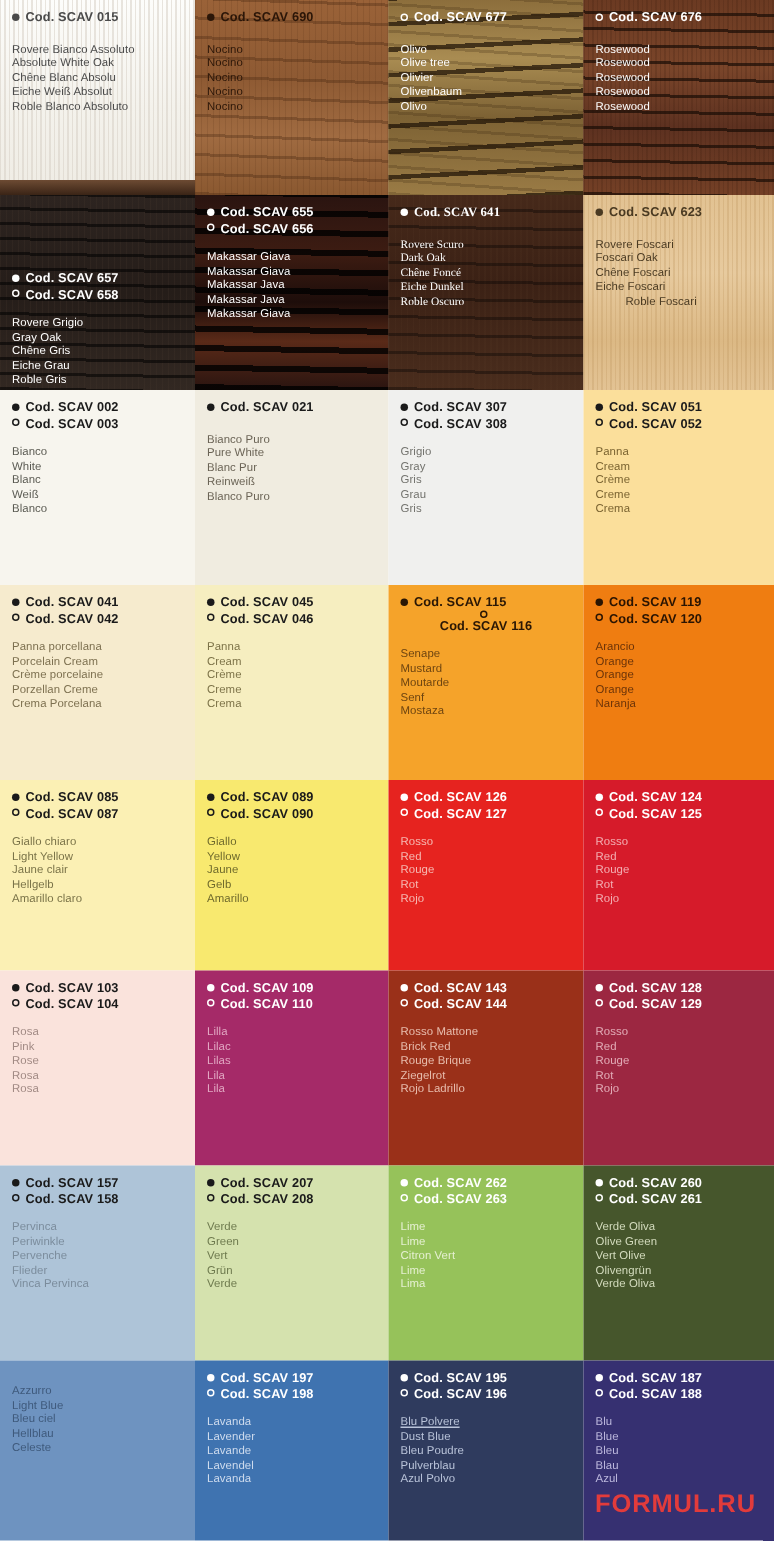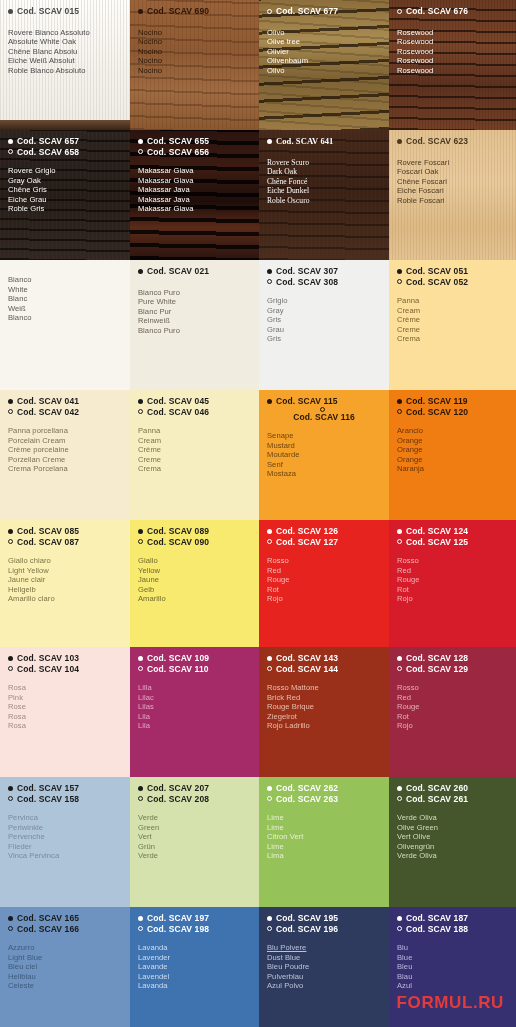--- a/index.html
+++ b/index.html
@@ -112,21 +112,21 @@
       <div class="names">
         <div class="nm" style="color: rgb(255, 255, 255);">Rosewood</div>
         <div class="nm" style="color: rgb(255, 255, 255);">Rosewood</div>
         <div class="nm" style="color: rgb(255, 255, 255);">Rosewood</div>
         <div class="nm" style="color: rgb(255, 255, 255);">Rosewood</div>
         <div class="nm" style="color: rgb(255, 255, 255);">Rosewood</div>
       </div>
     </div>
     <div class="cell wood w657" style="background-color: rgb(43, 34, 29);">
       <div class="codes">
-        <div class="codeline" style="color: rgb(255, 255, 255);">
+        <div class="codeline" style="color: rgb(255, 255, 255); margin-top: 44px;">
           <span class="mk filled"></span>
           <span>Cod. SCAV 657</span>
         </div>
         <div class="codeline" style="color: rgb(255, 255, 255);">
           <span class="mk open"></span>
           <span>Cod. SCAV 658</span>
         </div>
       </div>
       <div class="names tight">
         <div class="nm" style="color: rgb(255, 255, 255);">Rovere Grigio</div>
@@ -175,24 +175,34 @@
         <div class="codeline" style="color: rgb(74, 58, 34);">
           <span class="mk filled"></span>
           <span>Cod. SCAV 623</span>
         </div>
       </div>
       <div class="names">
         <div class="nm" style="color: rgb(74, 58, 34);">Rovere Foscari</div>
         <div class="nm" style="color: rgb(74, 58, 34);">Foscari Oak</div>
         <div class="nm" style="color: rgb(74, 58, 34);">Chêne Foscari</div>
         <div class="nm" style="color: rgb(74, 58, 34);">Eiche Foscari</div>
-        <div class="nm" style="color: rgb(74, 58, 34);">Roble Foscari</div>
+        <div class="nm" style="color: rgb(74, 58, 34); margin-left: 20px;">Roble Foscari</div>
       </div>
     </div>
     <div class="cell" style="background: rgb(247, 245, 238);">
+      <div class="codes">
+        <div class="codeline" style="color: rgb(26, 26, 26);">
+          <span class="mk filled"></span>
+          <span>Cod. SCAV 002</span>
+        </div>
+        <div class="codeline" style="color: rgb(26, 26, 26);">
+          <span class="mk open"></span>
+          <span>Cod. SCAV 003</span>
+        </div>
+      </div>
       <div class="names tight">
         <div class="nm" style="color: rgb(90, 90, 82);">Bianco</div>
         <div class="nm" style="color: rgb(90, 90, 82);">White</div>
         <div class="nm" style="color: rgb(90, 90, 82);">Blanc</div>
         <div class="nm" style="color: rgb(90, 90, 82);">Weiß</div>
         <div class="nm" style="color: rgb(90, 90, 82);">Blanco</div>
       </div>
     </div>
     <div class="cell" style="background: rgb(240, 236, 224);">
       <div class="codes">
@@ -545,30 +555,20 @@
       </div>
       <div class="names tight">
         <div class="nm" style="color: rgb(212, 220, 190);">Verde Oliva</div>
         <div class="nm" style="color: rgb(212, 220, 190);">Olive Green</div>
         <div class="nm" style="color: rgb(212, 220, 190);">Vert Olive</div>
         <div class="nm" style="color: rgb(212, 220, 190);">Olivengrün</div>
         <div class="nm" style="color: rgb(212, 220, 190);">Verde Oliva</div>
       </div>
     </div>
     <div class="cell" style="background: rgb(110, 147, 192);">
-      <div class="codes">
-        <div class="codeline" style="color: rgb(26, 26, 26);">
-          <span class="mk filled"></span>
-          <span>Cod. SCAV 165</span>
-        </div>
-        <div class="codeline" style="color: rgb(26, 26, 26);">
-          <span class="mk open"></span>
-          <span>Cod. SCAV 166</span>
-        </div>
-      </div>
       <div class="names tight">
         <div class="nm" style="color: rgb(63, 90, 124);">Azzurro</div>
         <div class="nm" style="color: rgb(63, 90, 124);">Light Blue</div>
         <div class="nm" style="color: rgb(63, 90, 124);">Bleu ciel</div>
         <div class="nm" style="color: rgb(63, 90, 124);">Hellblau</div>
         <div class="nm" style="color: rgb(63, 90, 124);">Celeste</div>
       </div>
     </div>
     <div class="cell" style="background: rgb(63, 115, 176);">
       <div class="codes">

